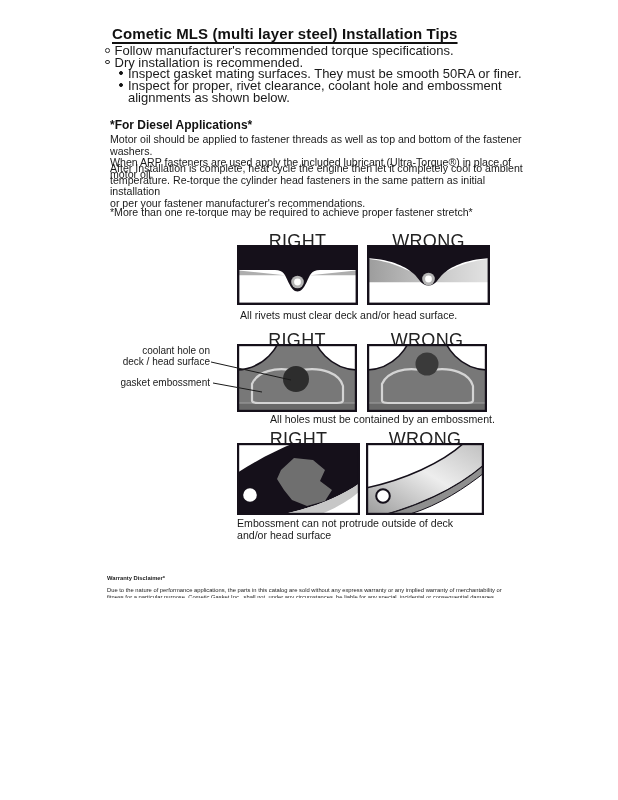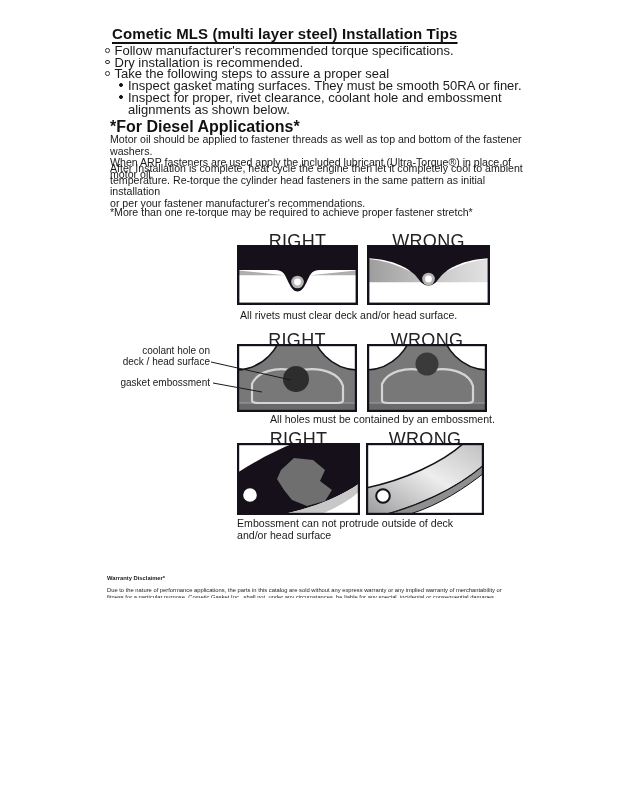--- a/index.html
+++ b/index.html
@@ -19,21 +19,21 @@
   }
 
   
   .blist { left:105px; top:45px; width:420px; }
   .brow { display:flex; align-items:flex-start; line-height:11.7px; font-size:13px; }
   .brow .mk { width:4.5px; height:4.5px; border:1px solid #333; border-radius:50%; margin:3px 5px 0 0; flex:0 0 auto; }
   .brow.sub { margin-left:14px; }
   .brow.sub .mk { background:#111; border-color:#111; width:4px; height:4px; }
 
   
-  #diesel-h { left:110px; top:118px; font-size:16px; font-weight:bold; color:#111; }
+  #diesel-h { left:110px; top:118px; font-size:12px; font-weight:bold; color:#111; }
   .para { left:110px; width:420px; font-size:10.6px; line-height:11.7px; white-space:pre-line; color:#1a1a1a; }
   #para1 { top:134px; }
   #para2 { top:163px; }
   #para3 { top:207px; }
 
   
   .dlabel { font-size:18px; color:#222; text-align:center; letter-spacing:0.3px; }
   .dcaption { font-size:10.6px; line-height:11.7px; color:#1a1a1a; white-space:pre-line; }
   .dbox { display:block; }
 
@@ -56,24 +56,20 @@
   <div id="title" class="abs">Cometic MLS (multi layer steel) Installation Tips</div>
 
   <div class="abs blist">
     <div class="brow">
       <span class="mk"></span>
       <span>Follow manufacturer's recommended torque specifications.</span>
     </div>
     <div class="brow">
       <span class="mk"></span>
       <span>Dry installation is recommended.</span>
-    </div>
-    <div class="brow">
-      <span class="mk"></span>
-      <span>Take the following steps to assure a proper seal</span>
     </div>
     <div class="brow sub">
       <span class="mk"></span>
       <span>Inspect gasket mating surfaces.  They must be smooth 50RA or finer.</span>
     </div>
     <div class="brow sub">
       <span class="mk"></span>
       <span>Inspect for proper, rivet clearance, coolant hole and embossment alignments as shown below.</span>
     </div>
   </div>

